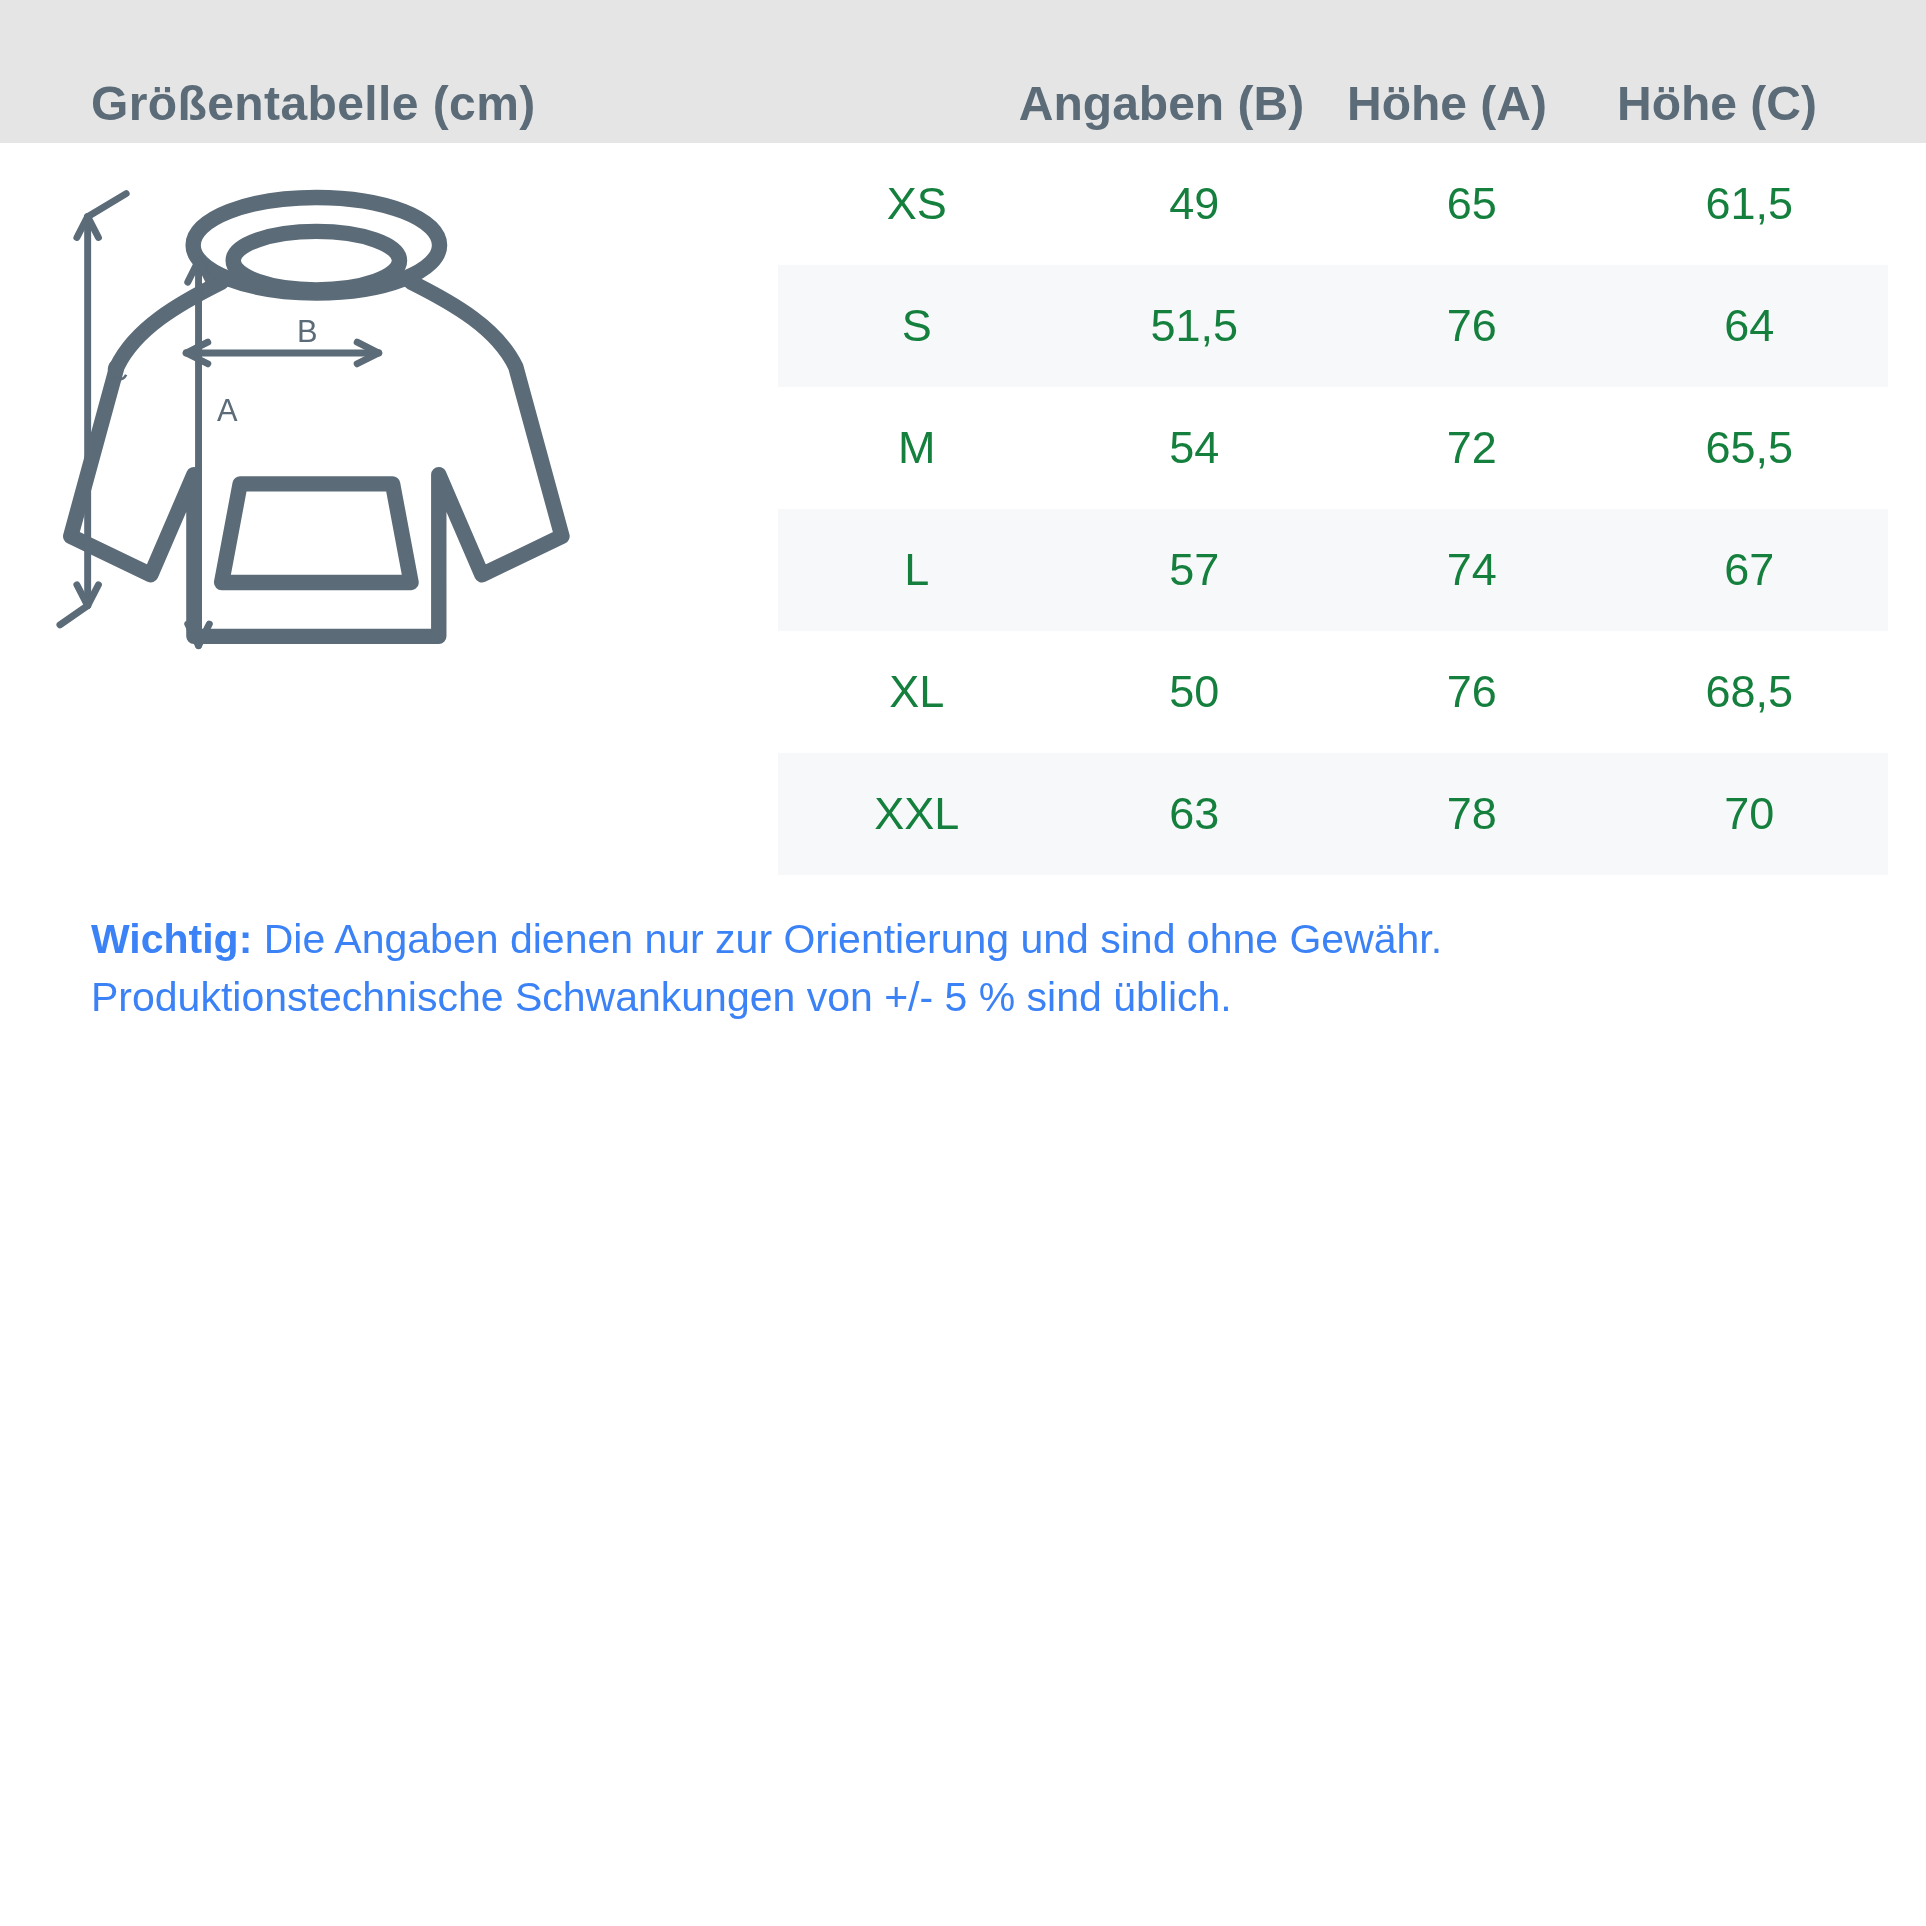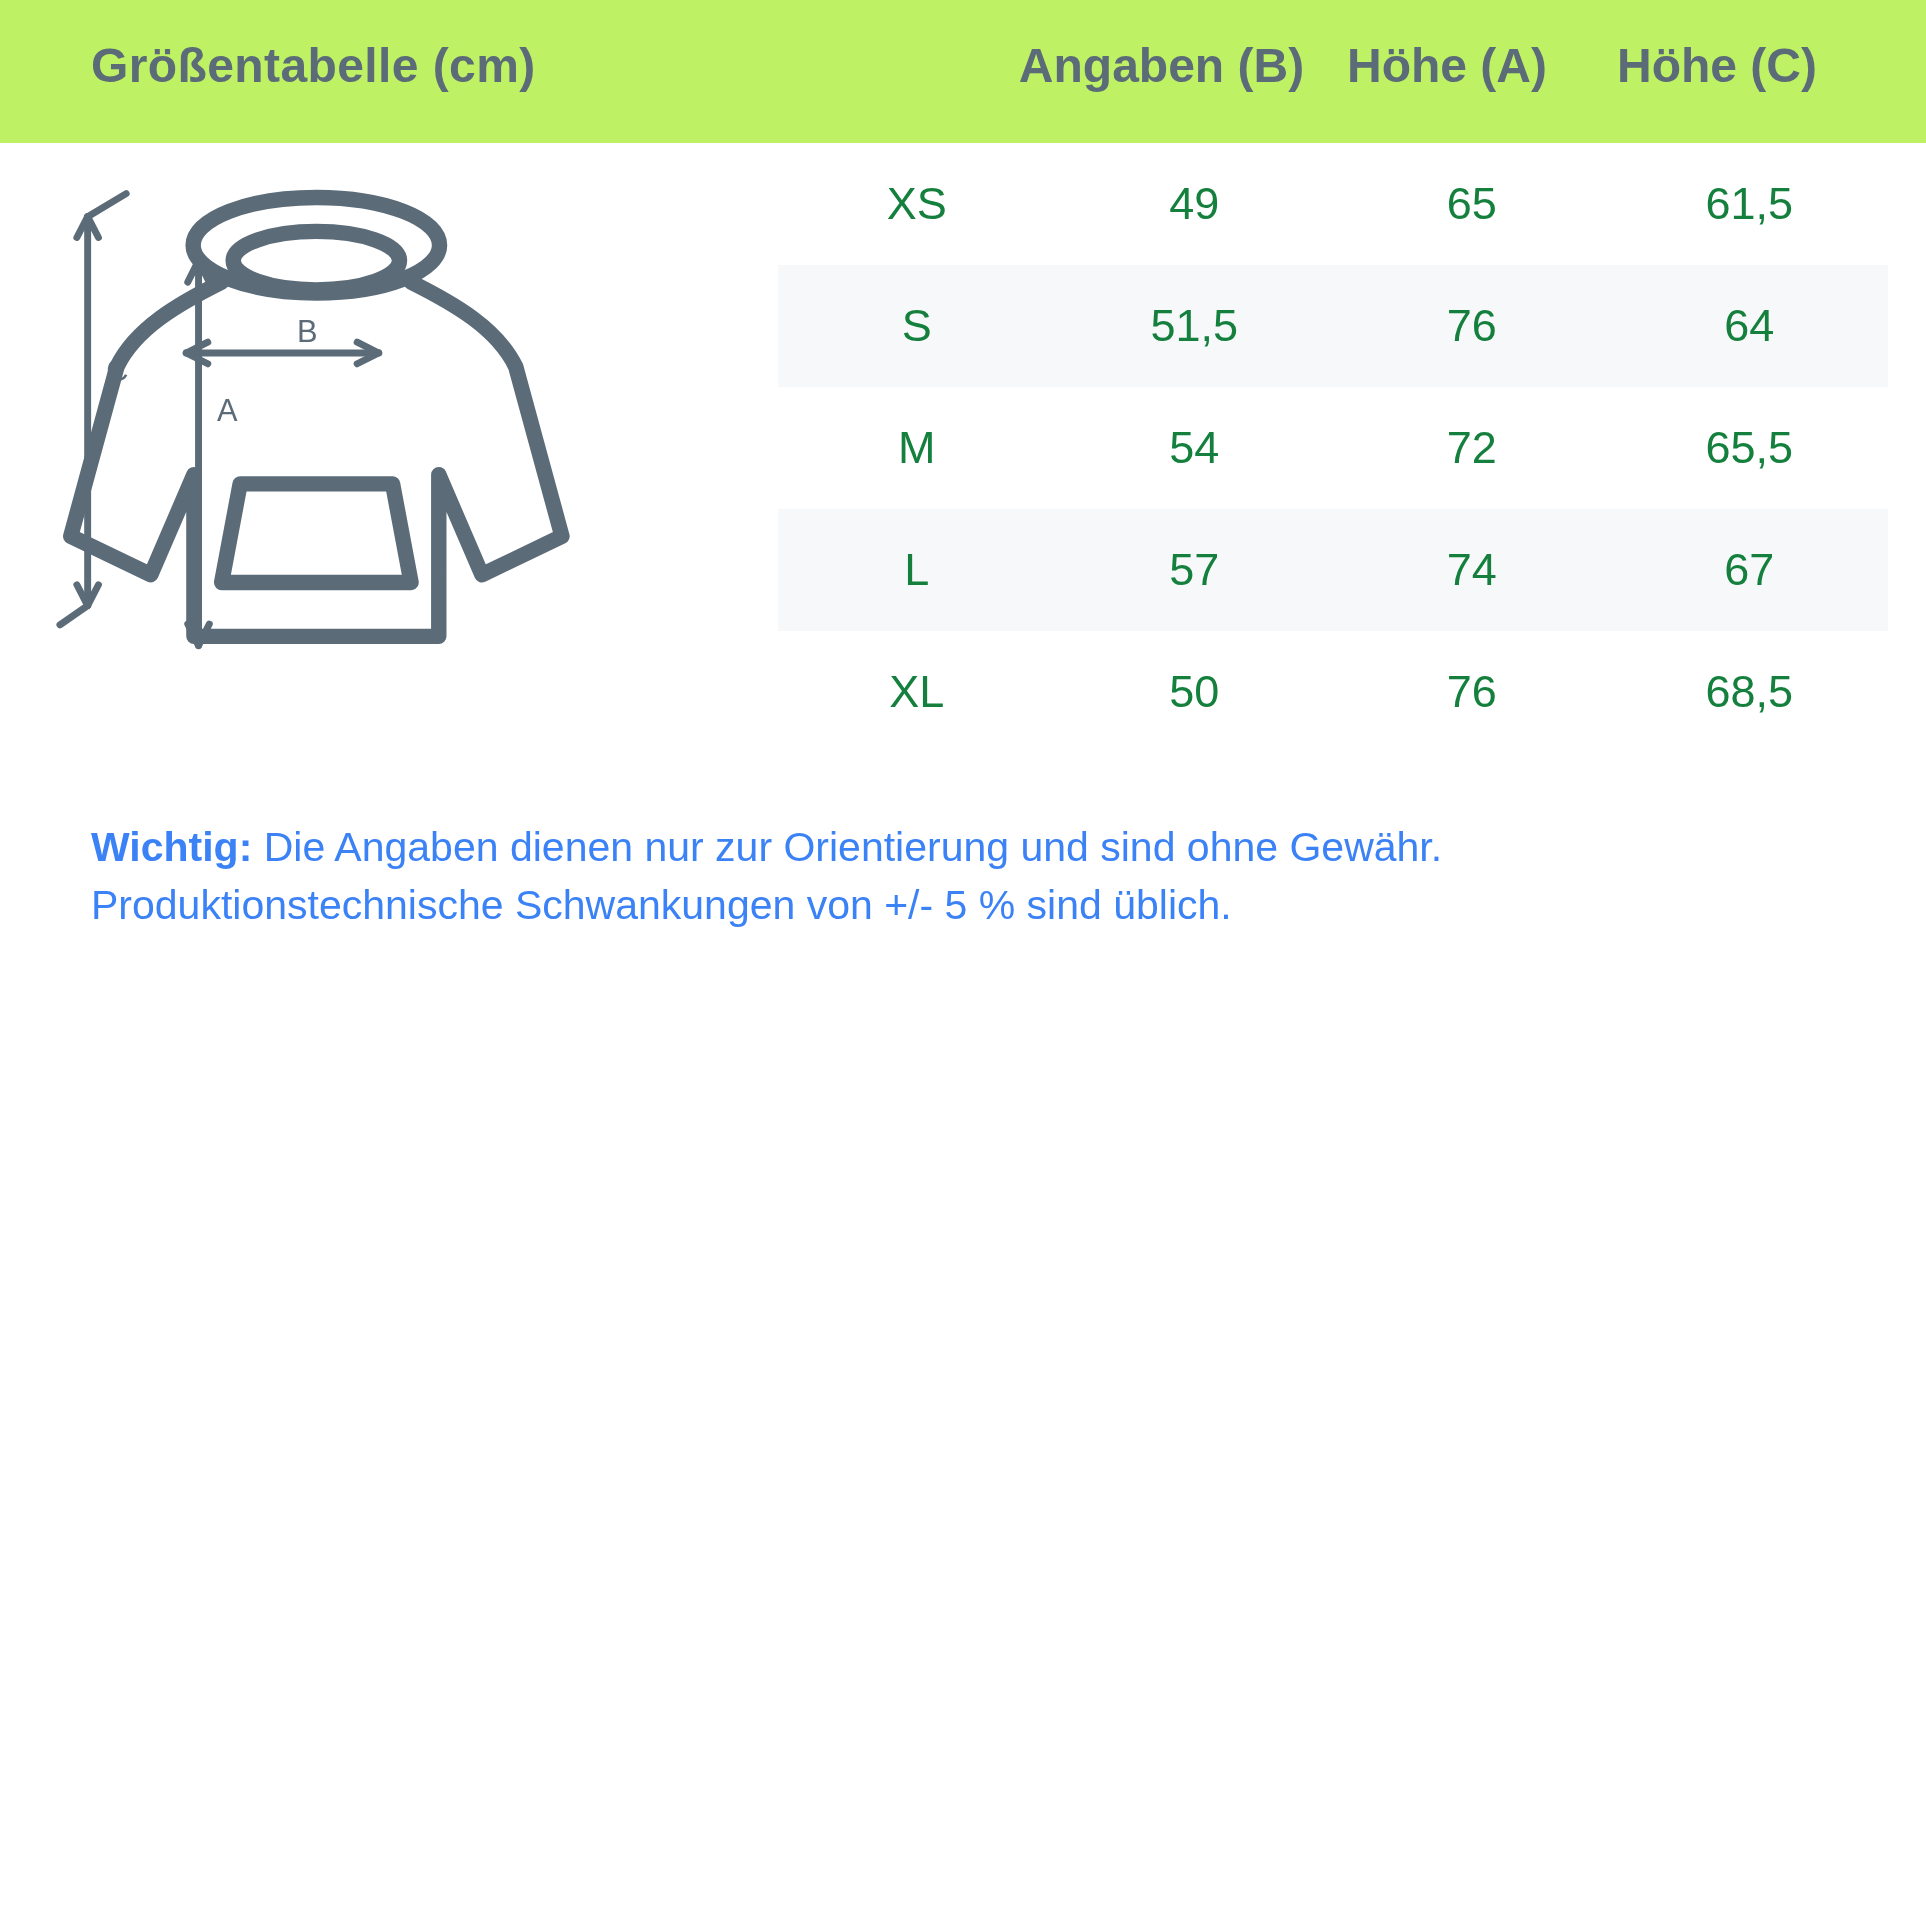--- a/index.html
+++ b/index.html
@@ -19,22 +19,22 @@
   .size-chart {
     position: absolute;
     left: 0;
     top: 0;
     width: 1926px;
   }
 
   
   .header {
     display: flex;
-    align-items: center;
-    background: #bef264;
+    align-items: flex-end;
+    background: #e5e5e5;
     height: 143px;
     padding: 0 0 12px 91px;
     box-sizing: border-box;
   }
   .header-title {
     font-size: 48px;
     font-weight: bold;
     color: #5b6b78;
     letter-spacing: 0.4px;
     white-space: nowrap;
@@ -200,20 +200,26 @@
             <td class="v1">57</td>
             <td class="v2">74</td>
             <td class="v3">67</td>
           </tr>
           <tr>
             <td class="size-label">XL</td>
             <td class="v1">50</td>
             <td class="v2">76</td>
             <td class="v3">68,5</td>
           </tr>
+          <tr class="alt">
+            <td class="size-label">XXL</td>
+            <td class="v1">63</td>
+            <td class="v2">78</td>
+            <td class="v3">70</td>
+          </tr>
         </tbody>
       </table>
     </div>
   </div>
 
   <div class="footnote">
     <b>Wichtig:</b><span> Die Angaben dienen nur zur Orientierung und sind ohne Gewähr. Produktionstechnische Schwankungen von +/- 5 % sind üblich.</span>
   </div>
 
 </div>

